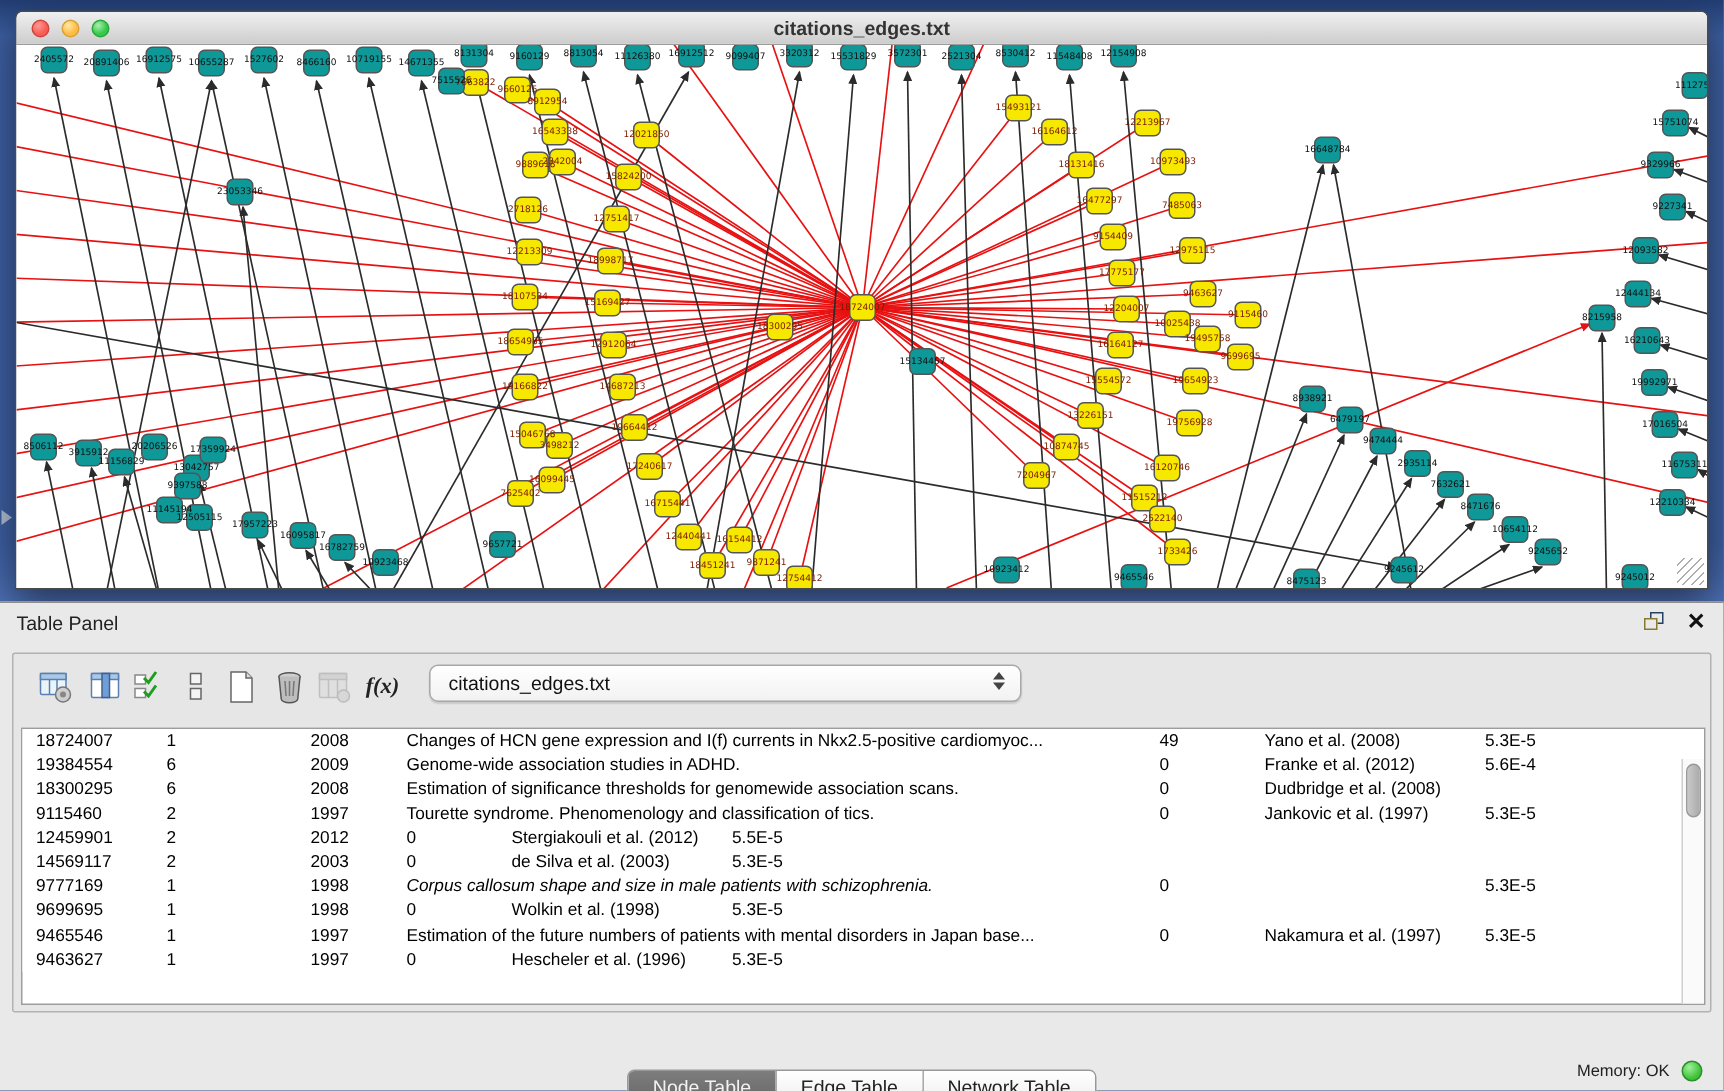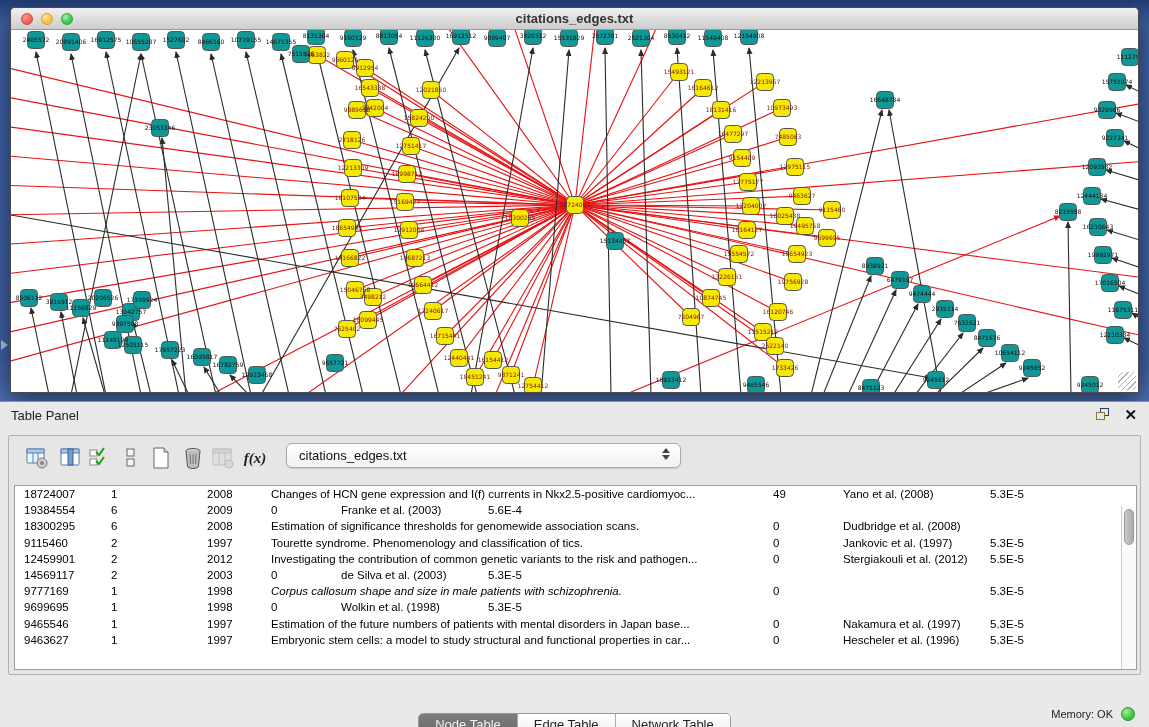--- a/index.html
+++ b/index.html
@@ -575,22 +575,23 @@
             <div class="gr-cell" style="width: 64px;">2008</div>
             <div class="gr-cell" style="width: 502px;">Changes of HCN gene expression and I(f) currents in Nkx2.5-positive cardiomyoc...</div>
             <div class="gr-cell" style="width: 70px;">49</div>
             <div class="gr-cell" style="width: 147px;">Yano et al. (2008)</div>
             <div class="gr-cell" style="width: 142px;">5.3E-5</div>
           </div>
           <div class="grid-row">
             <div class="gr-cell" style="width: 87px;">19384554</div>
             <div class="gr-cell" style="width: 96px;">6</div>
             <div class="gr-cell" style="width: 64px;">2009</div>
-            <div class="gr-cell" style="width: 70px;">0</div>
-            <div class="gr-cell" style="width: 147px;">Franke et al. (2003)</div>
+            <div class="gr-cell" style="width: 502px;">Genome-wide association studies in ADHD.</div>
+            <div class="gr-cell" style="width: 70px;">0</div>
+            <div class="gr-cell" style="width: 147px;">Franke et al. (2012)</div>
             <div class="gr-cell" style="width: 142px;">5.6E-4</div>
           </div>
           <div class="grid-row">
             <div class="gr-cell" style="width: 87px;">18300295</div>
             <div class="gr-cell" style="width: 96px;">6</div>
             <div class="gr-cell" style="width: 64px;">2008</div>
             <div class="gr-cell" style="width: 502px;">Estimation of significance thresholds for genomewide association scans.</div>
             <div class="gr-cell" style="width: 70px;">0</div>
             <div class="gr-cell" style="width: 147px;">Dudbridge et al. (2008)</div>
             <div class="gr-cell" style="width: 142px; margin-top: 20px;">5.9E-5</div>
@@ -601,21 +602,20 @@
             <div class="gr-cell" style="width: 64px;">1997</div>
             <div class="gr-cell" style="width: 502px;">Tourette syndrome. Phenomenology and classification of tics.</div>
             <div class="gr-cell" style="width: 70px;">0</div>
             <div class="gr-cell" style="width: 147px;">Jankovic et al. (1997)</div>
             <div class="gr-cell" style="width: 142px;">5.3E-5</div>
           </div>
           <div class="grid-row">
             <div class="gr-cell" style="width: 87px;">12459901</div>
             <div class="gr-cell" style="width: 96px;">2</div>
             <div class="gr-cell" style="width: 64px;">2012</div>
-            <div class="gr-cell" style="width: 502px;">Investigating the contribution of common genetic variants to the risk and pathogen...</div>
             <div class="gr-cell" style="width: 70px;">0</div>
             <div class="gr-cell" style="width: 147px;">Stergiakouli et al. (2012)</div>
             <div class="gr-cell" style="width: 142px;">5.5E-5</div>
           </div>
           <div class="grid-row">
             <div class="gr-cell" style="width: 87px;">14569117</div>
             <div class="gr-cell" style="width: 96px;">2</div>
             <div class="gr-cell" style="width: 64px;">2003</div>
             <div class="gr-cell" style="width: 70px;">0</div>
             <div class="gr-cell" style="width: 147px;">de Silva et al. (2003)</div>
@@ -644,21 +644,20 @@
             <div class="gr-cell" style="width: 64px;">1997</div>
             <div class="gr-cell" style="width: 502px;">Estimation of the future numbers of patients with mental disorders in Japan base...</div>
             <div class="gr-cell" style="width: 70px;">0</div>
             <div class="gr-cell" style="width: 147px;">Nakamura et al. (1997)</div>
             <div class="gr-cell" style="width: 142px;">5.3E-5</div>
           </div>
           <div class="grid-row">
             <div class="gr-cell" style="width: 87px;">9463627</div>
             <div class="gr-cell" style="width: 96px;">1</div>
             <div class="gr-cell" style="width: 64px;">1997</div>
-            <div class="gr-cell" style="width: 502px;">Embryonic stem cells: a model to study structural and functional properties in car...</div>
             <div class="gr-cell" style="width: 70px;">0</div>
             <div class="gr-cell" style="width: 147px;">Hescheler et al. (1996)</div>
             <div class="gr-cell" style="width: 142px;">5.3E-5</div>
           </div>
         </div>
       <div class="vscroll">
           <div class="thumb"></div>
         </div>
     </div>
 

